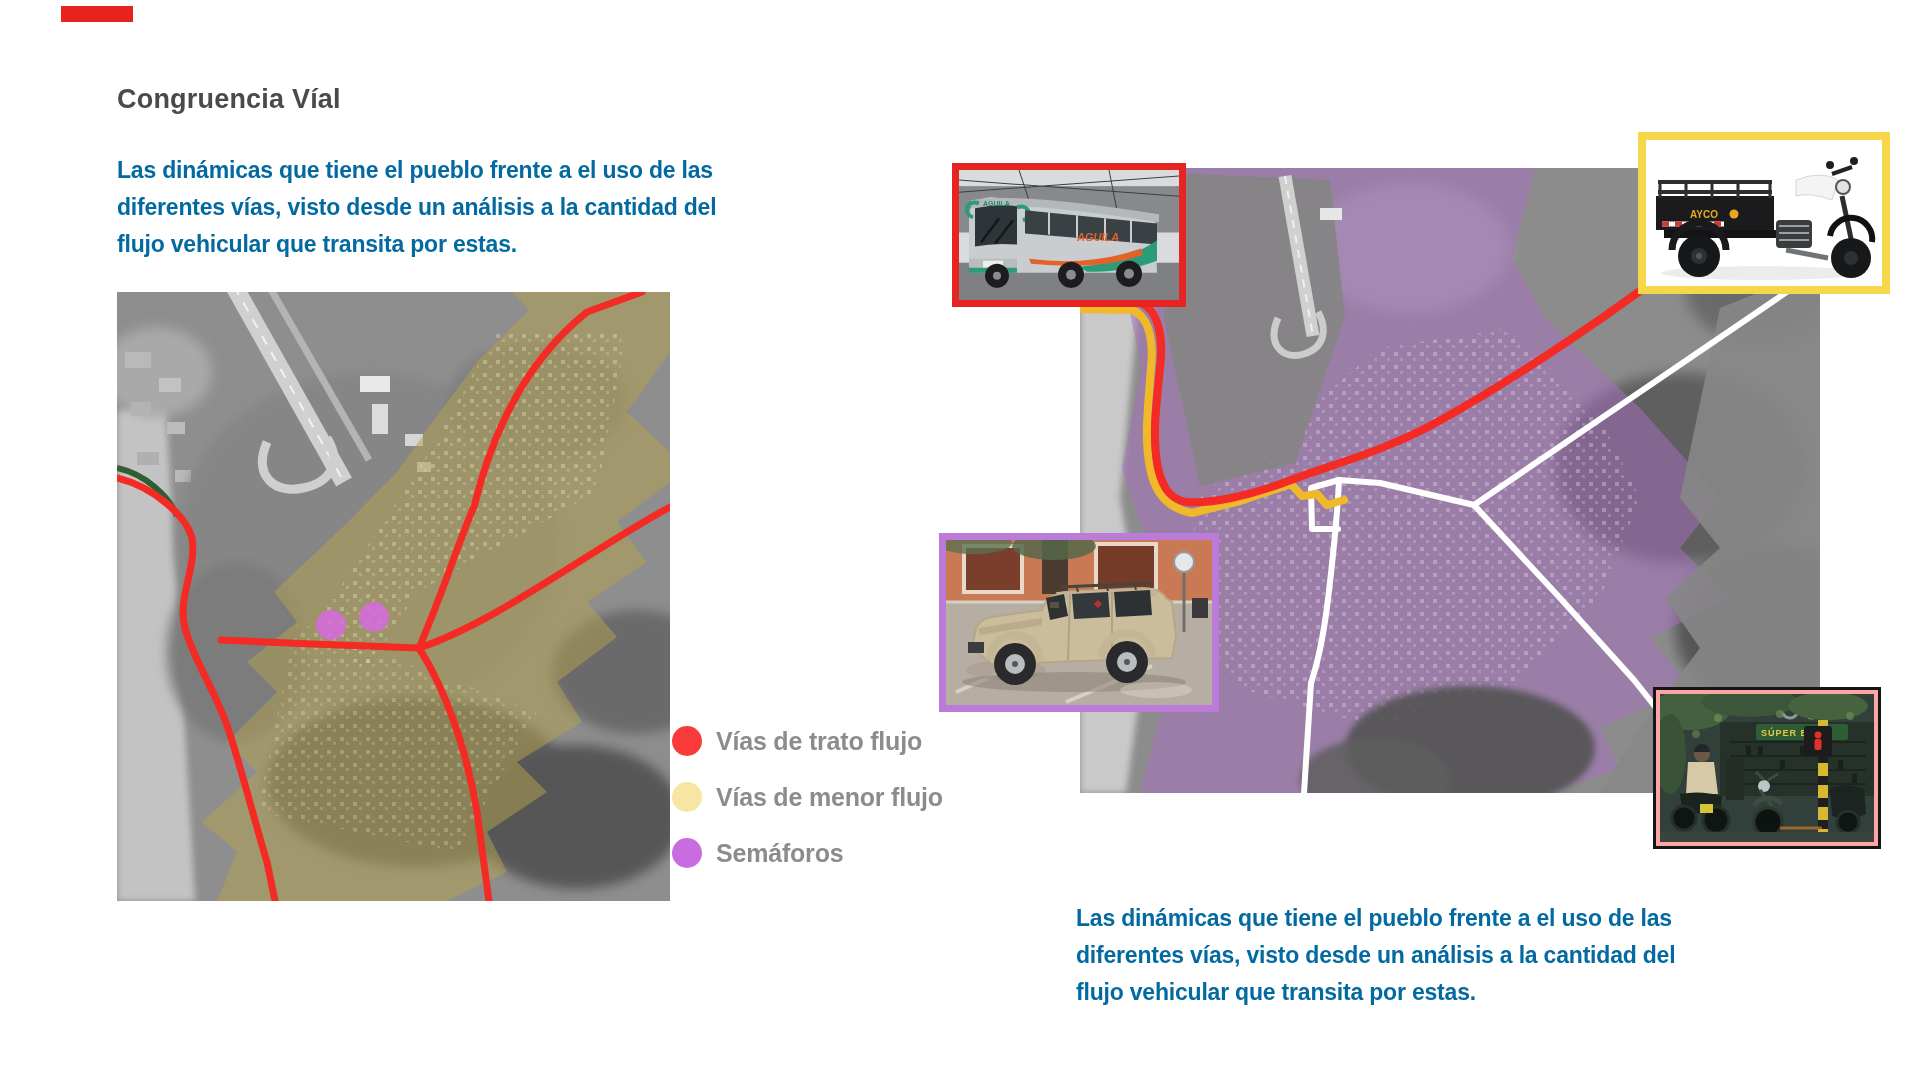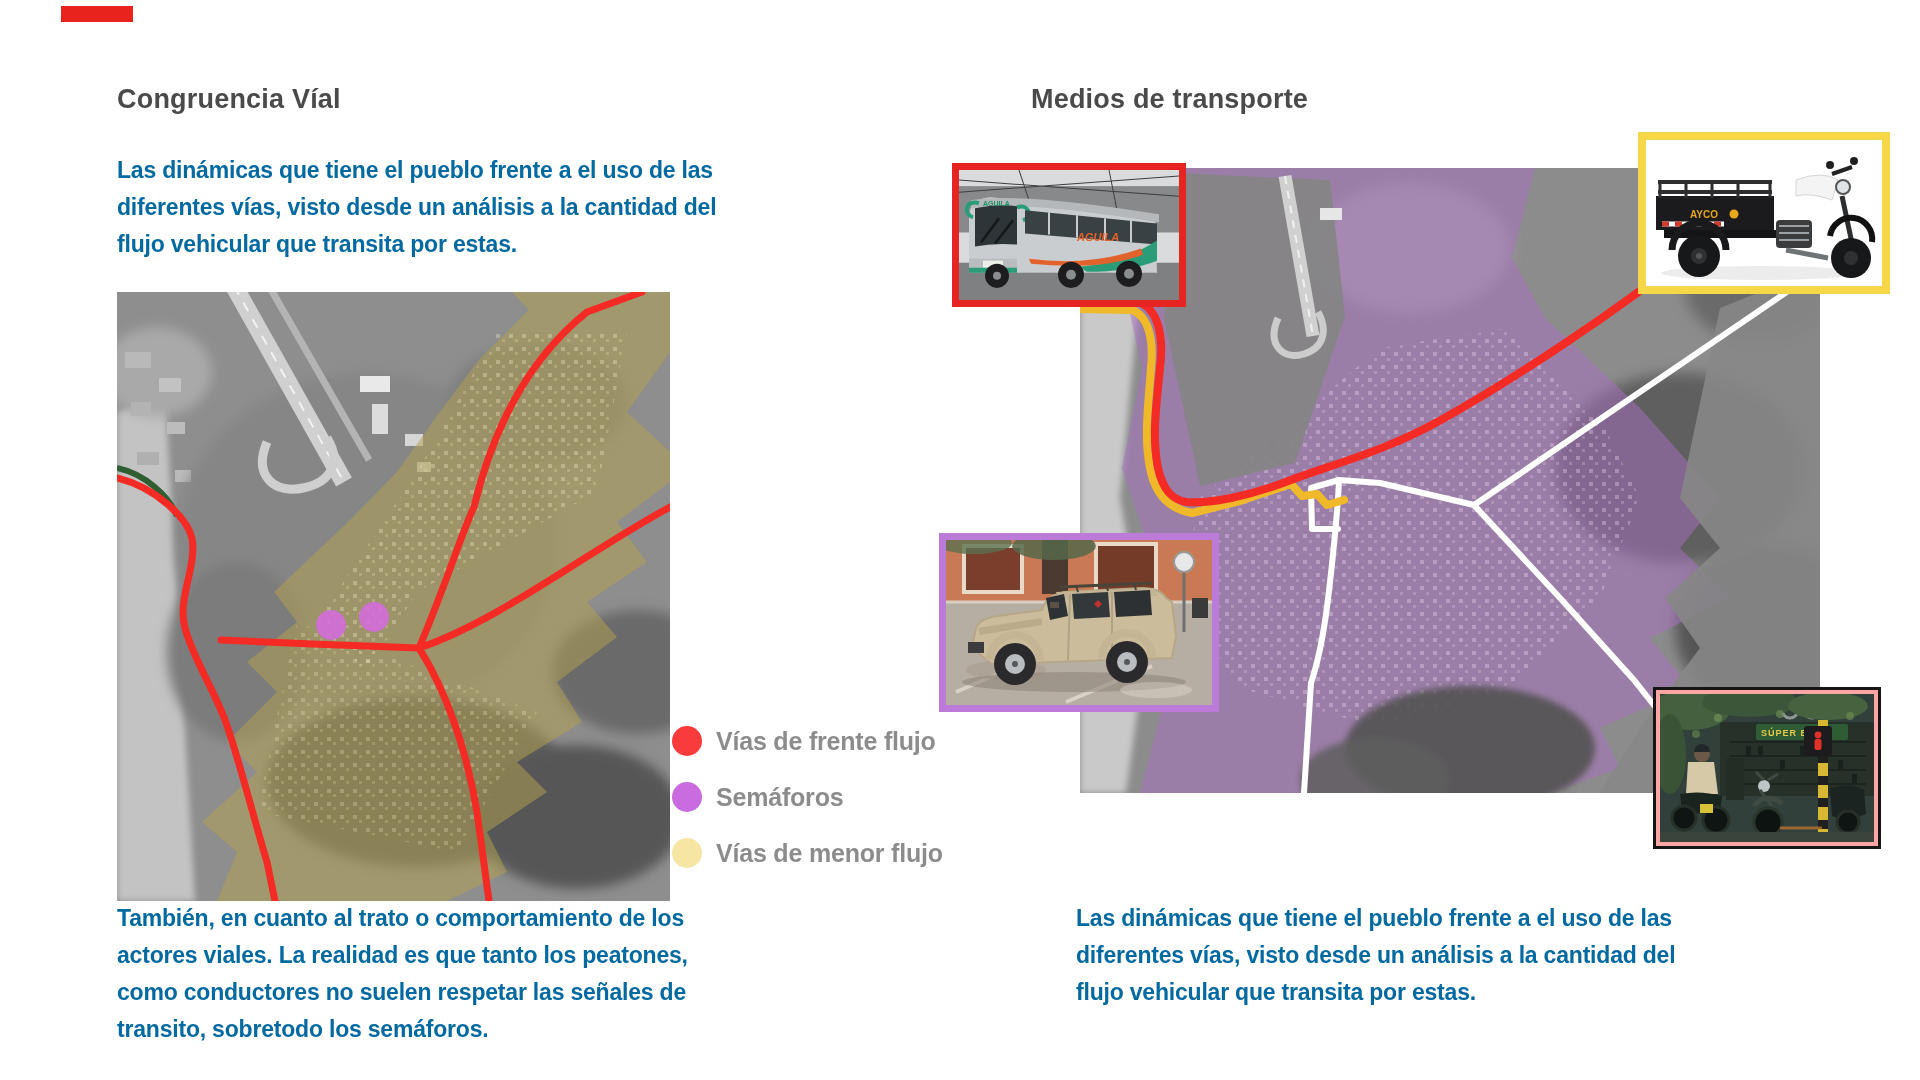--- a/index.html
+++ b/index.html
@@ -32,21 +32,20 @@
   .photo.moto{left:1629px;top:687px;width:228px;height:162px;border:3px solid #151515;padding:4px;}
 </style>
 </head>
 <body>
 
 <div id="stage">
 
   <div class="corner-mark"></div>
 
   <div class="heading left">Congruencia Víal</div>
-  <div class="heading right">Medios de transporte</div>
 
   <div class="para intro">Las dinámicas que tiene el pueblo frente a el uso de las
 diferentes vías, visto desde un análisis a la cantidad del
 flujo vehicular que transita por estas.</div>
 
   <div class="map left">
     <svg viewBox="0 0 553 609" width="553" height="609">
       <defs>
         <filter id="bl1" x="-30%" y="-30%" width="160%" height="160%">
             <feGaussianBlur stdDeviation="6"></feGaussianBlur>
@@ -105,36 +104,32 @@
       <g fill="#d76be0" opacity=".85">
         <circle cx="214" cy="333" r="15"></circle>
         <circle cx="257" cy="325" r="15"></circle>
       </g>
     </svg>
   </div>
 
   <div class="legend">
     <div class="legend-row">
       <span class="dot dot-major"></span>
-      <span class="legend-label">Vías de frente flujo</span>
+      <span class="legend-label">Vías de trato flujo</span>
+    </div>
+    <div class="legend-row">
+      <span class="dot dot-minor"></span>
+      <span class="legend-label">Vías de menor flujo</span>
     </div>
     <div class="legend-row">
       <span class="dot dot-sema"></span>
       <span class="legend-label">Semáforos</span>
     </div>
-    <div class="legend-row">
-      <span class="dot dot-minor"></span>
-      <span class="legend-label">Vías de menor flujo</span>
-    </div>
-  </div>
-
-  <div class="para left-bottom">También, en cuanto al trato o comportamiento de los
-actores viales. La realidad es que tanto los peatones,
-como conductores no suelen respetar las señales de
-transito, sobretodo los semáforos.</div>
+  </div>
+
 
   <div class="map right">
     <svg viewBox="0 0 740 625" width="740" height="625">
       <defs>
         <filter id="br1" x="-30%" y="-30%" width="160%" height="160%">
             <feGaussianBlur stdDeviation="7"></feGaussianBlur>
           </filter>
         <filter id="br2" x="-30%" y="-30%" width="160%" height="160%">
             <feGaussianBlur stdDeviation="3"></feGaussianBlur>
           </filter>

